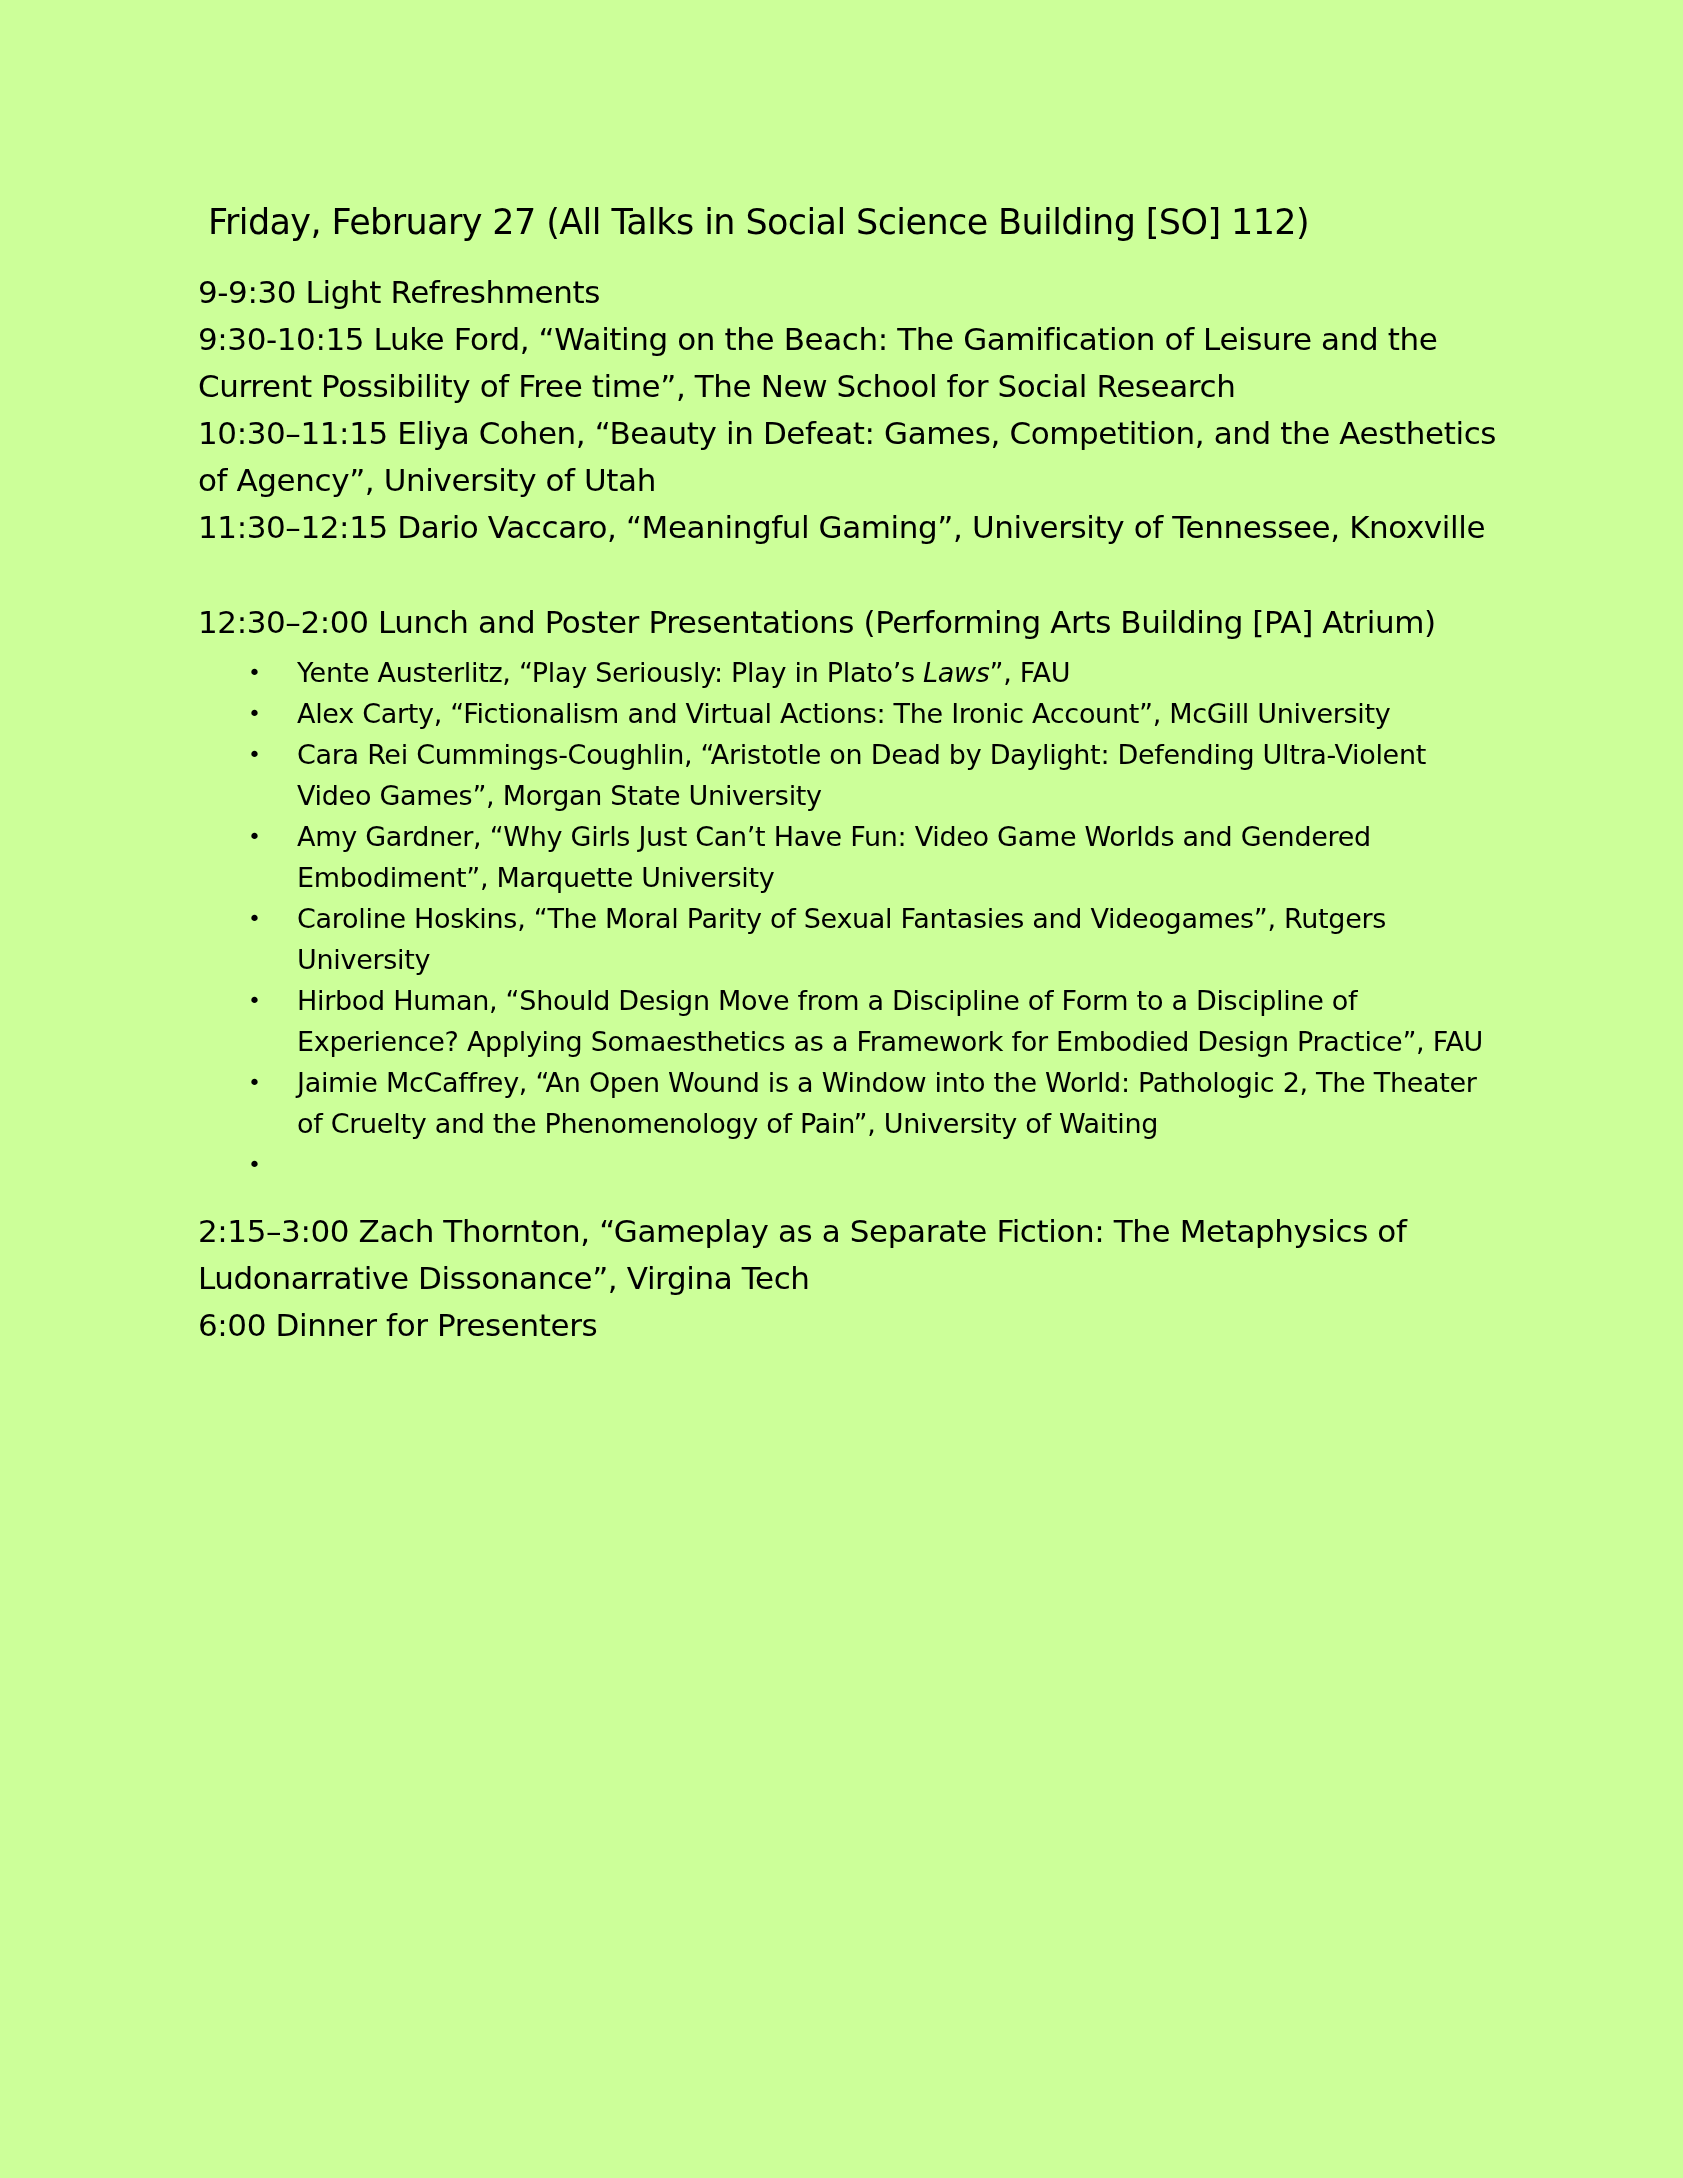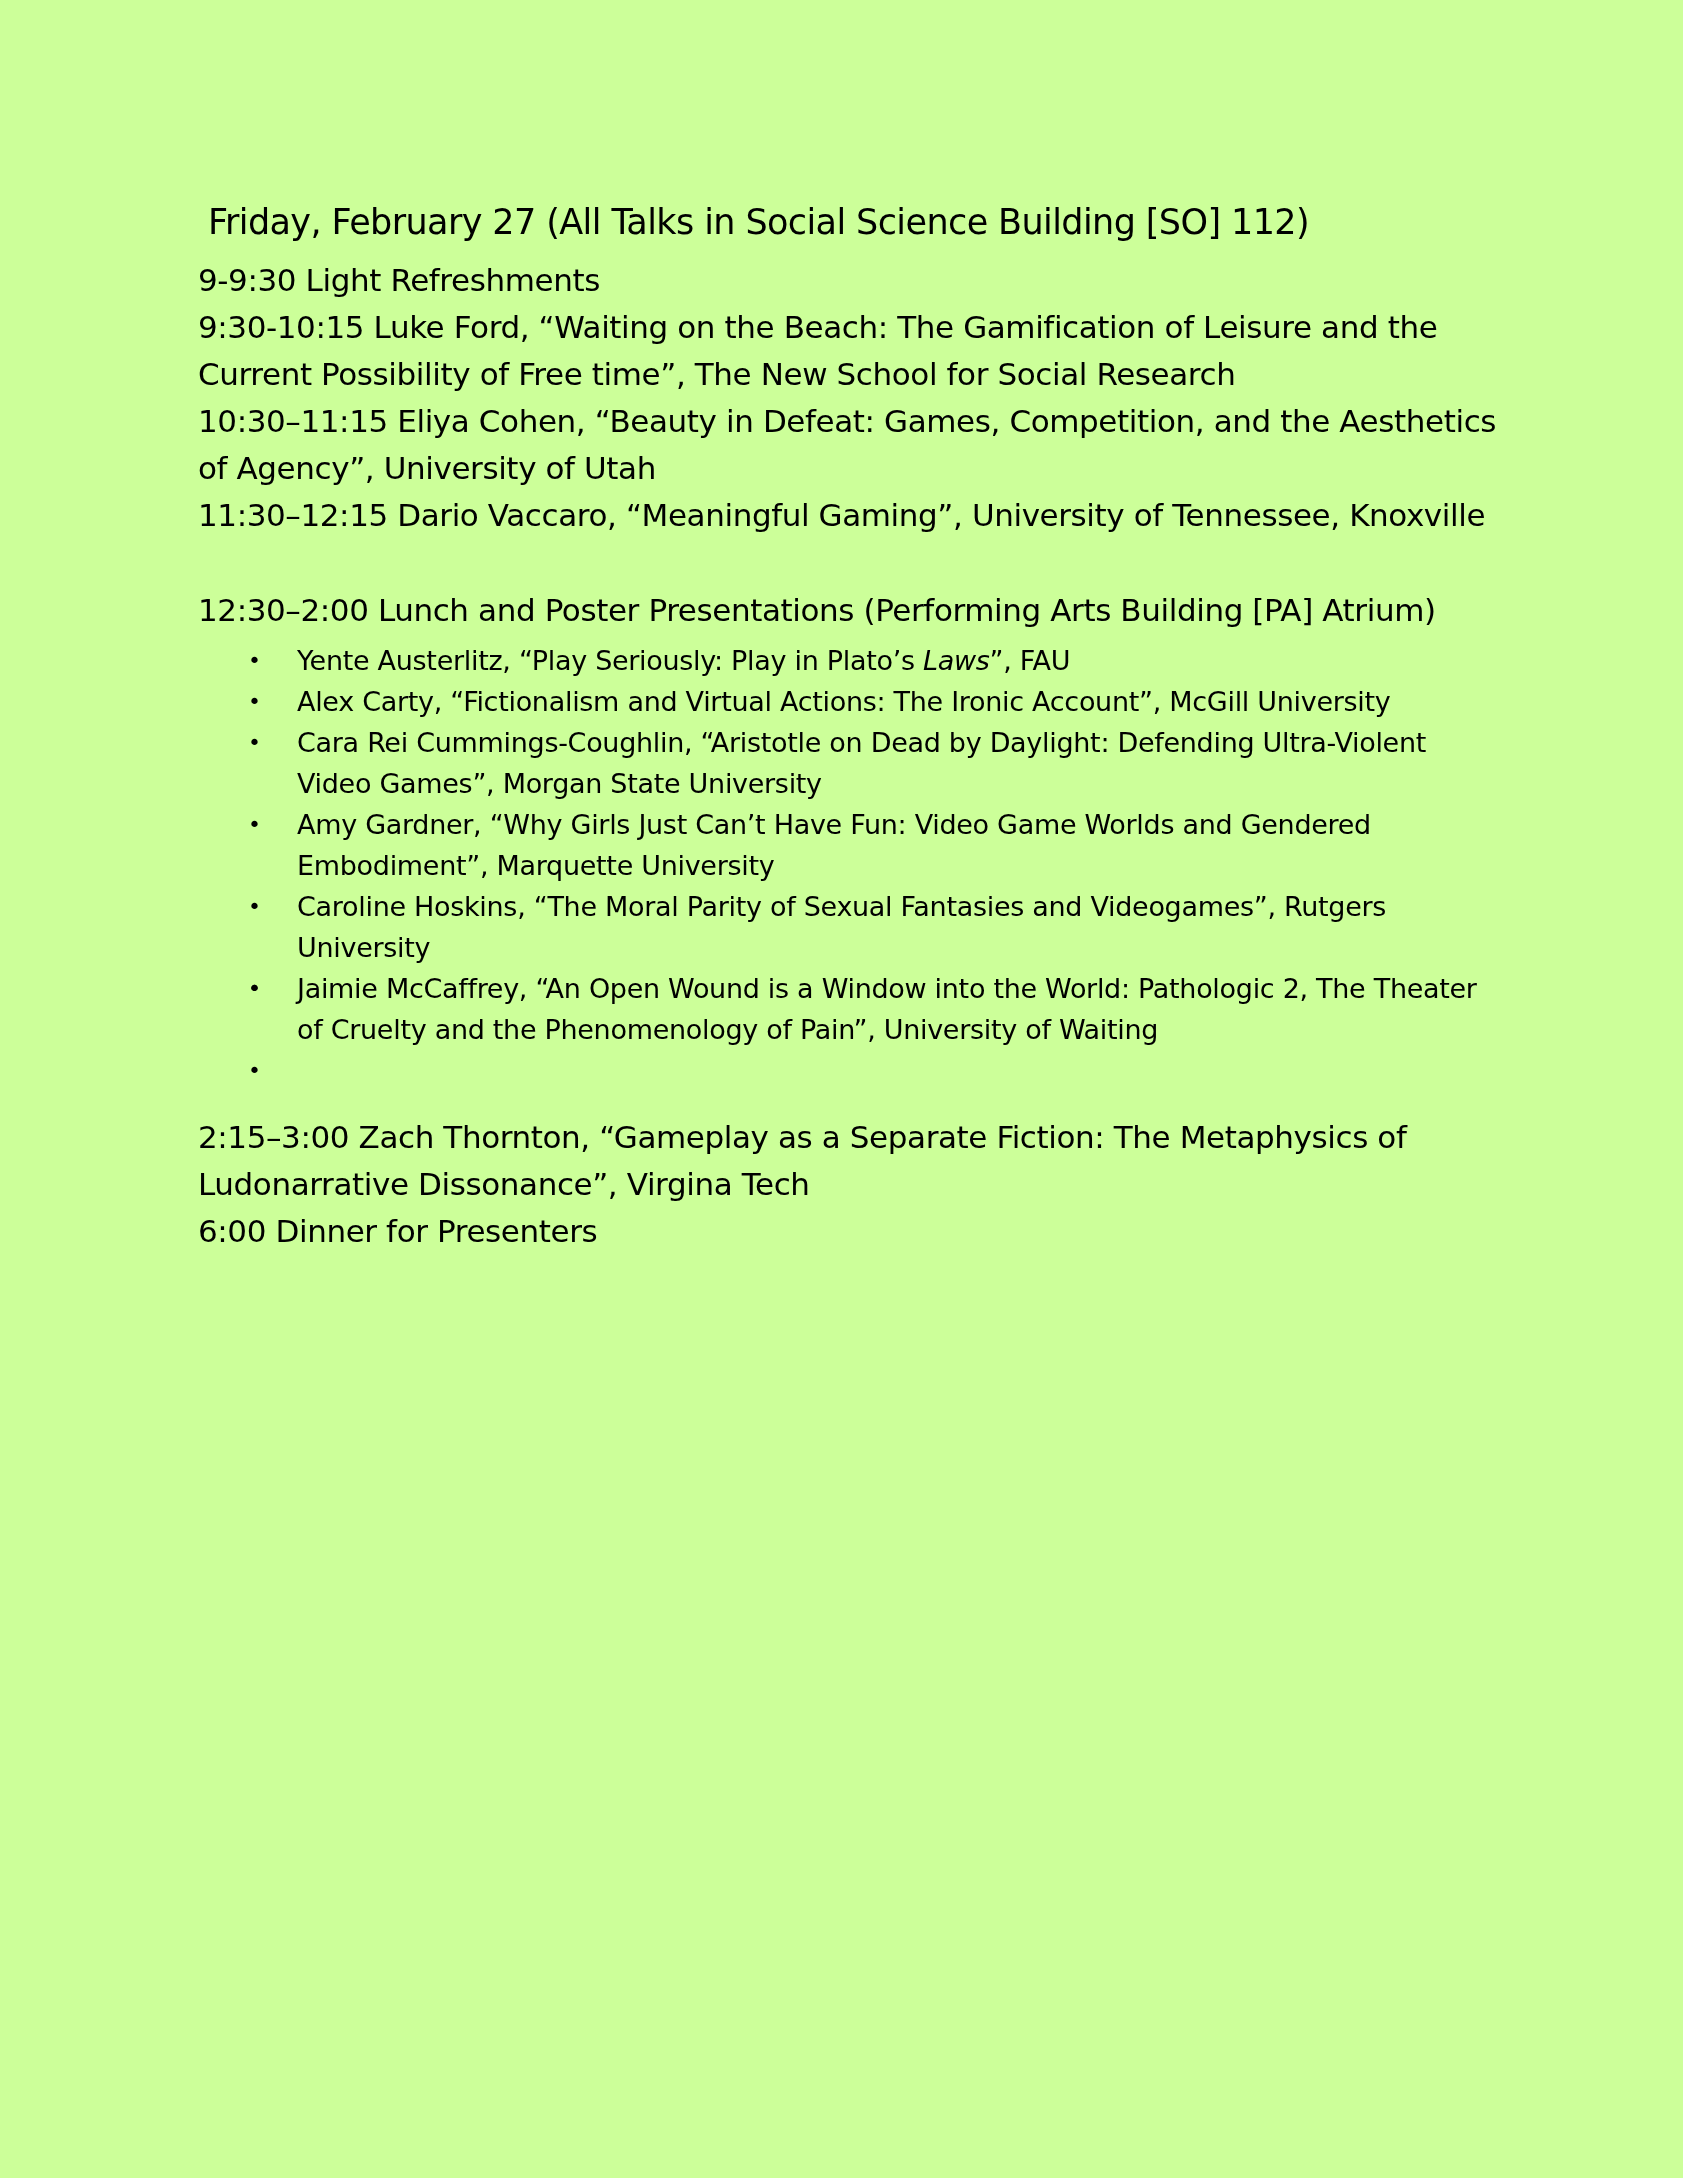--- a/index.html
+++ b/index.html
@@ -27,21 +27,21 @@
       line-height: 53px;
       white-space: nowrap;
     }
     .entry {
       font-size: 31px;
       line-height: 47px;
       letter-spacing: -0.4px;
       margin: 0;
     }
     .entry + .entry { }
-    .entry.first { margin-top: 8px; }
+    .entry.first { margin-top: 20px; }
     .posters {
       list-style: none;
       margin: 6px 0 0 0;
       padding: 0;
     }
     .posters li {
       position: relative;
       padding-left: 99px;
       font-size: 27px;
       line-height: 41px;
@@ -79,21 +79,21 @@
       <li>
         <span class="bullet">•</span><span>Cara Rei Cummings-Coughlin, “Aristotle on Dead by Daylight: Defending Ultra-Violent Video Games”, Morgan State University</span>
       </li>
       <li>
         <span class="bullet">•</span><span>Amy Gardner, “Why Girls Just Can’t Have Fun: Video Game Worlds and Gendered Embodiment”, Marquette University</span>
       </li>
       <li>
         <span class="bullet">•</span><span>Caroline Hoskins, “The Moral Parity of Sexual Fantasies and Videogames”, Rutgers University</span>
       </li>
       <li>
-        <span class="bullet">•</span>
+        <span class="bullet">•</span><span>Hirbod Human, “Should Design Move from a Discipline of Form to a Discipline of Experience? Applying Somaesthetics as a Framework for Embodied Design Practice”, FAU</span>
       </li>
       <li>
         <span class="bullet">•</span><span>Jaimie McCaffrey, “An Open Wound is a Window into the World: Pathologic 2, The Theater of Cruelty and the Phenomenology of Pain”, University of Waiting</span>
       </li>
       <li>
         <span class="bullet">•</span>
       </li>
     </ul>
   </div>
 

